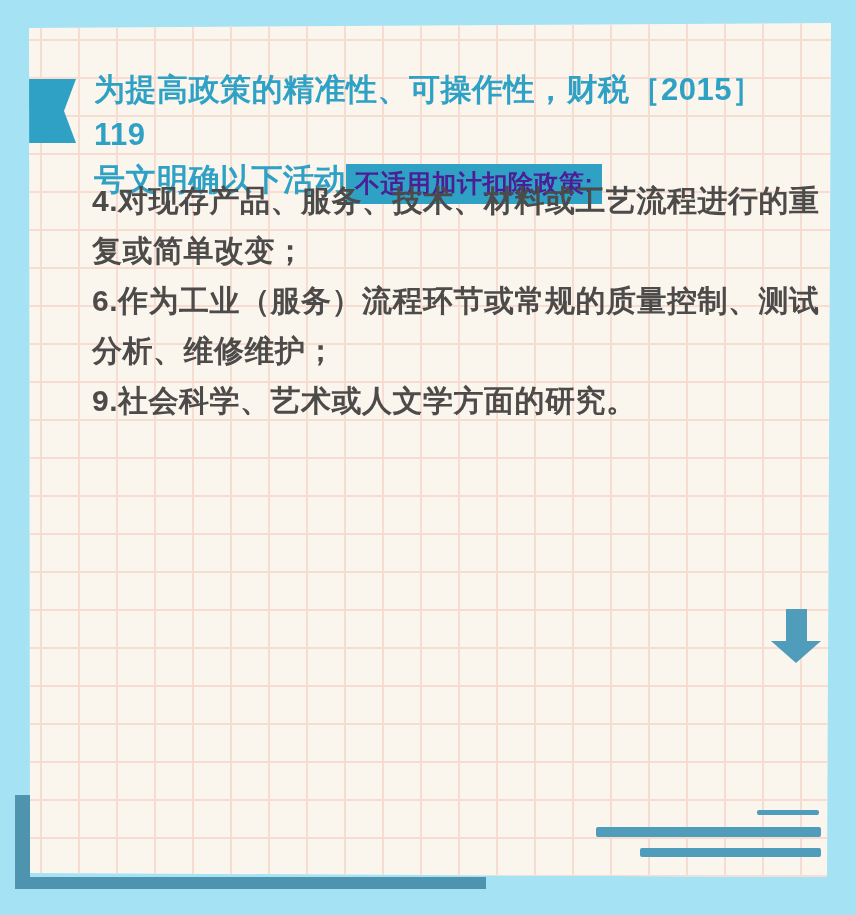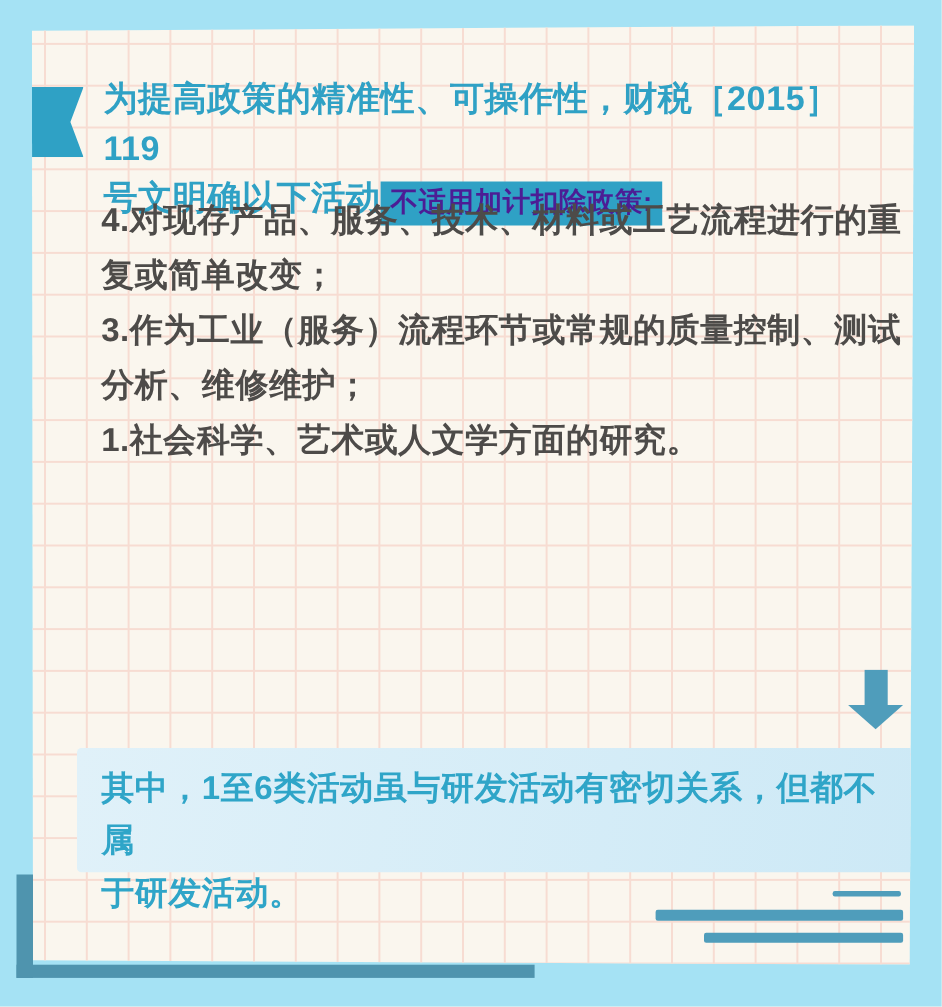--- a/index.html
+++ b/index.html
@@ -102,33 +102,29 @@
 
     <div class="header">
       <div class="h-line">为提高政策的精准性、可操作性，财税［2015］119</div>
       <div class="h-line"><span>号文明确以下活动</span><span class="hl">不适用加计扣除政策:</span>
       </div>
     </div>
 
     <div class="list">
       <div class="item">4.对现存产品、服务、技术、材料或工艺流程进行的重
 复或简单改变；</div>
-      <div class="item">3.作为工业（服务）流程环节或常规的质量控制、测试
+      <div class="item">6.作为工业（服务）流程环节或常规的质量控制、测试
 分析、维修维护；</div>
-      <div class="item">1.社会科学、艺术或人文学方面的研究。</div>
+      <div class="item">9.社会科学、艺术或人文学方面的研究。</div>
     </div>
 
     <div class="arrow">
       <div class="stem"></div>
       <div class="head"></div>
     </div>
 
-    <div class="callout">
-      <div class="callout-text">其中，1至6类活动虽与研发活动有密切关系，但都不属
-于研发活动。</div>
-    </div>
 
     <div class="bar bar-thin"></div>
     <div class="bar bar-1"></div>
     <div class="bar bar-2"></div>
 
   </div>
 </div>
 
 </body></html>

